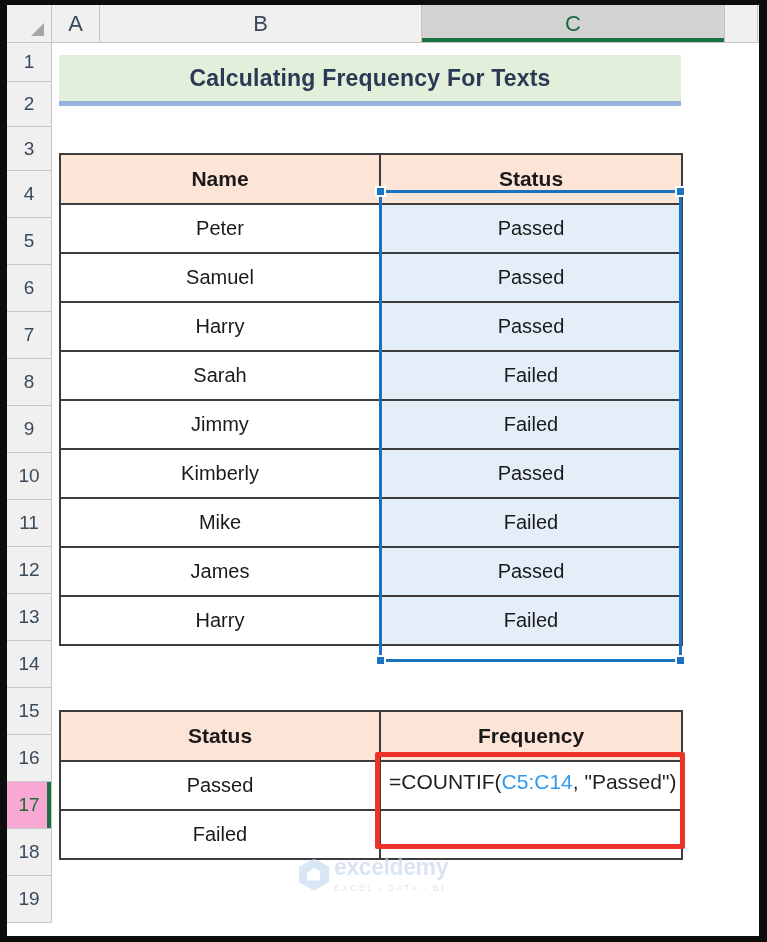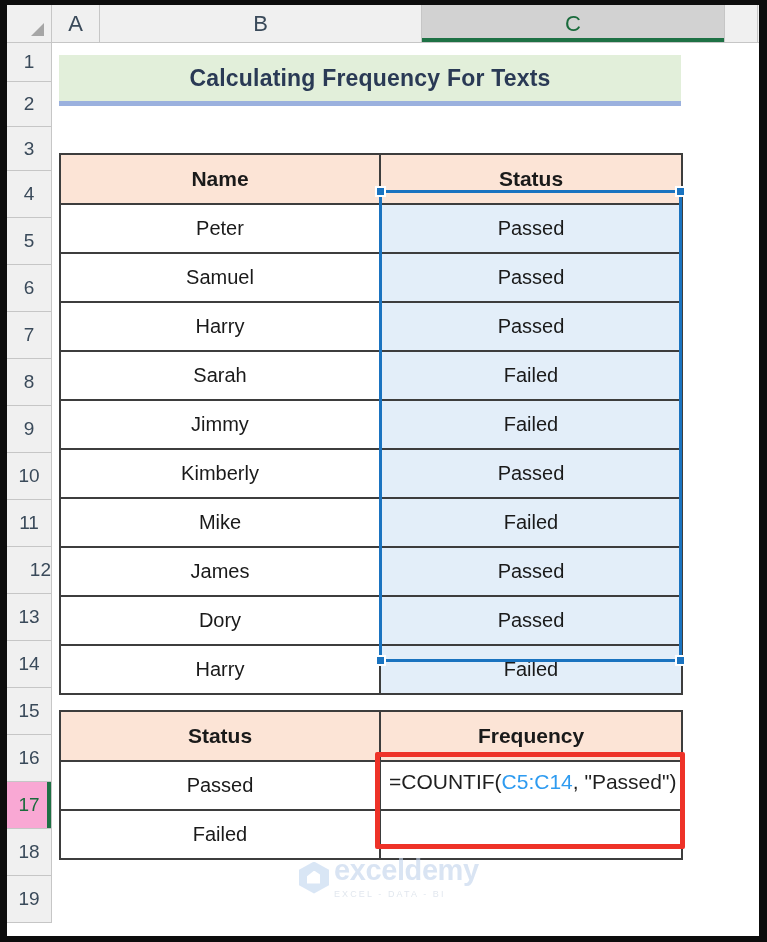--- a/index.html
+++ b/index.html
@@ -251,21 +251,21 @@
   #wm-cube::after {
     content: "";
     position: absolute;
     left: 8px; top: 9px;
     width: 13px; height: 13px;
     background: #ffffff;
     clip-path: polygon(0% 45%, 55% 0%, 100% 30%, 100% 100%, 0% 100%);
   }
   #wm-words { display: flex; flex-direction: column; }
   #wm-name {
-    font-size: 29px;
+    font-size: 23px;
     font-weight: bold;
     color: #c3d4ec;
     letter-spacing: -0.4px;
     line-height: 1;
   }
   #wm-tag {
     font-size: 9px;
     color: #cfd8e4;
     letter-spacing: 2.1px;
     margin-top: 4px;
@@ -322,21 +322,21 @@
         </div>
         <div class="row-head" style="height: 47px;">
           <span>9</span>
         </div>
         <div class="row-head" style="height: 47px;">
           <span>10</span>
         </div>
         <div class="row-head" style="height: 47px;">
           <span>11</span>
         </div>
-        <div class="row-head" style="height: 47px; justify-content: flex-end;">
+        <div class="row-head" style="height: 47px;">
           <span>12</span>
         </div>
         <div class="row-head" style="height: 47px;">
           <span>13</span>
         </div>
         <div class="row-head" style="height: 47px;">
           <span>14</span>
         </div>
         <div class="row-head" style="height: 47px;">
           <span>15</span>
@@ -396,24 +396,20 @@
           <tr>
             <td>Kimberly</td>
             <td class="status-cell">Passed</td>
           </tr>
           <tr>
             <td>Mike</td>
             <td class="status-cell">Failed</td>
           </tr>
           <tr>
             <td>James</td>
-            <td class="status-cell">Passed</td>
-          </tr>
-          <tr>
-            <td>Dory</td>
             <td class="status-cell">Passed</td>
           </tr>
           <tr>
             <td>Harry</td>
             <td class="status-cell">Failed</td>
           </tr>
         </tbody>
     </table>
 
     <div id="selection-box">

